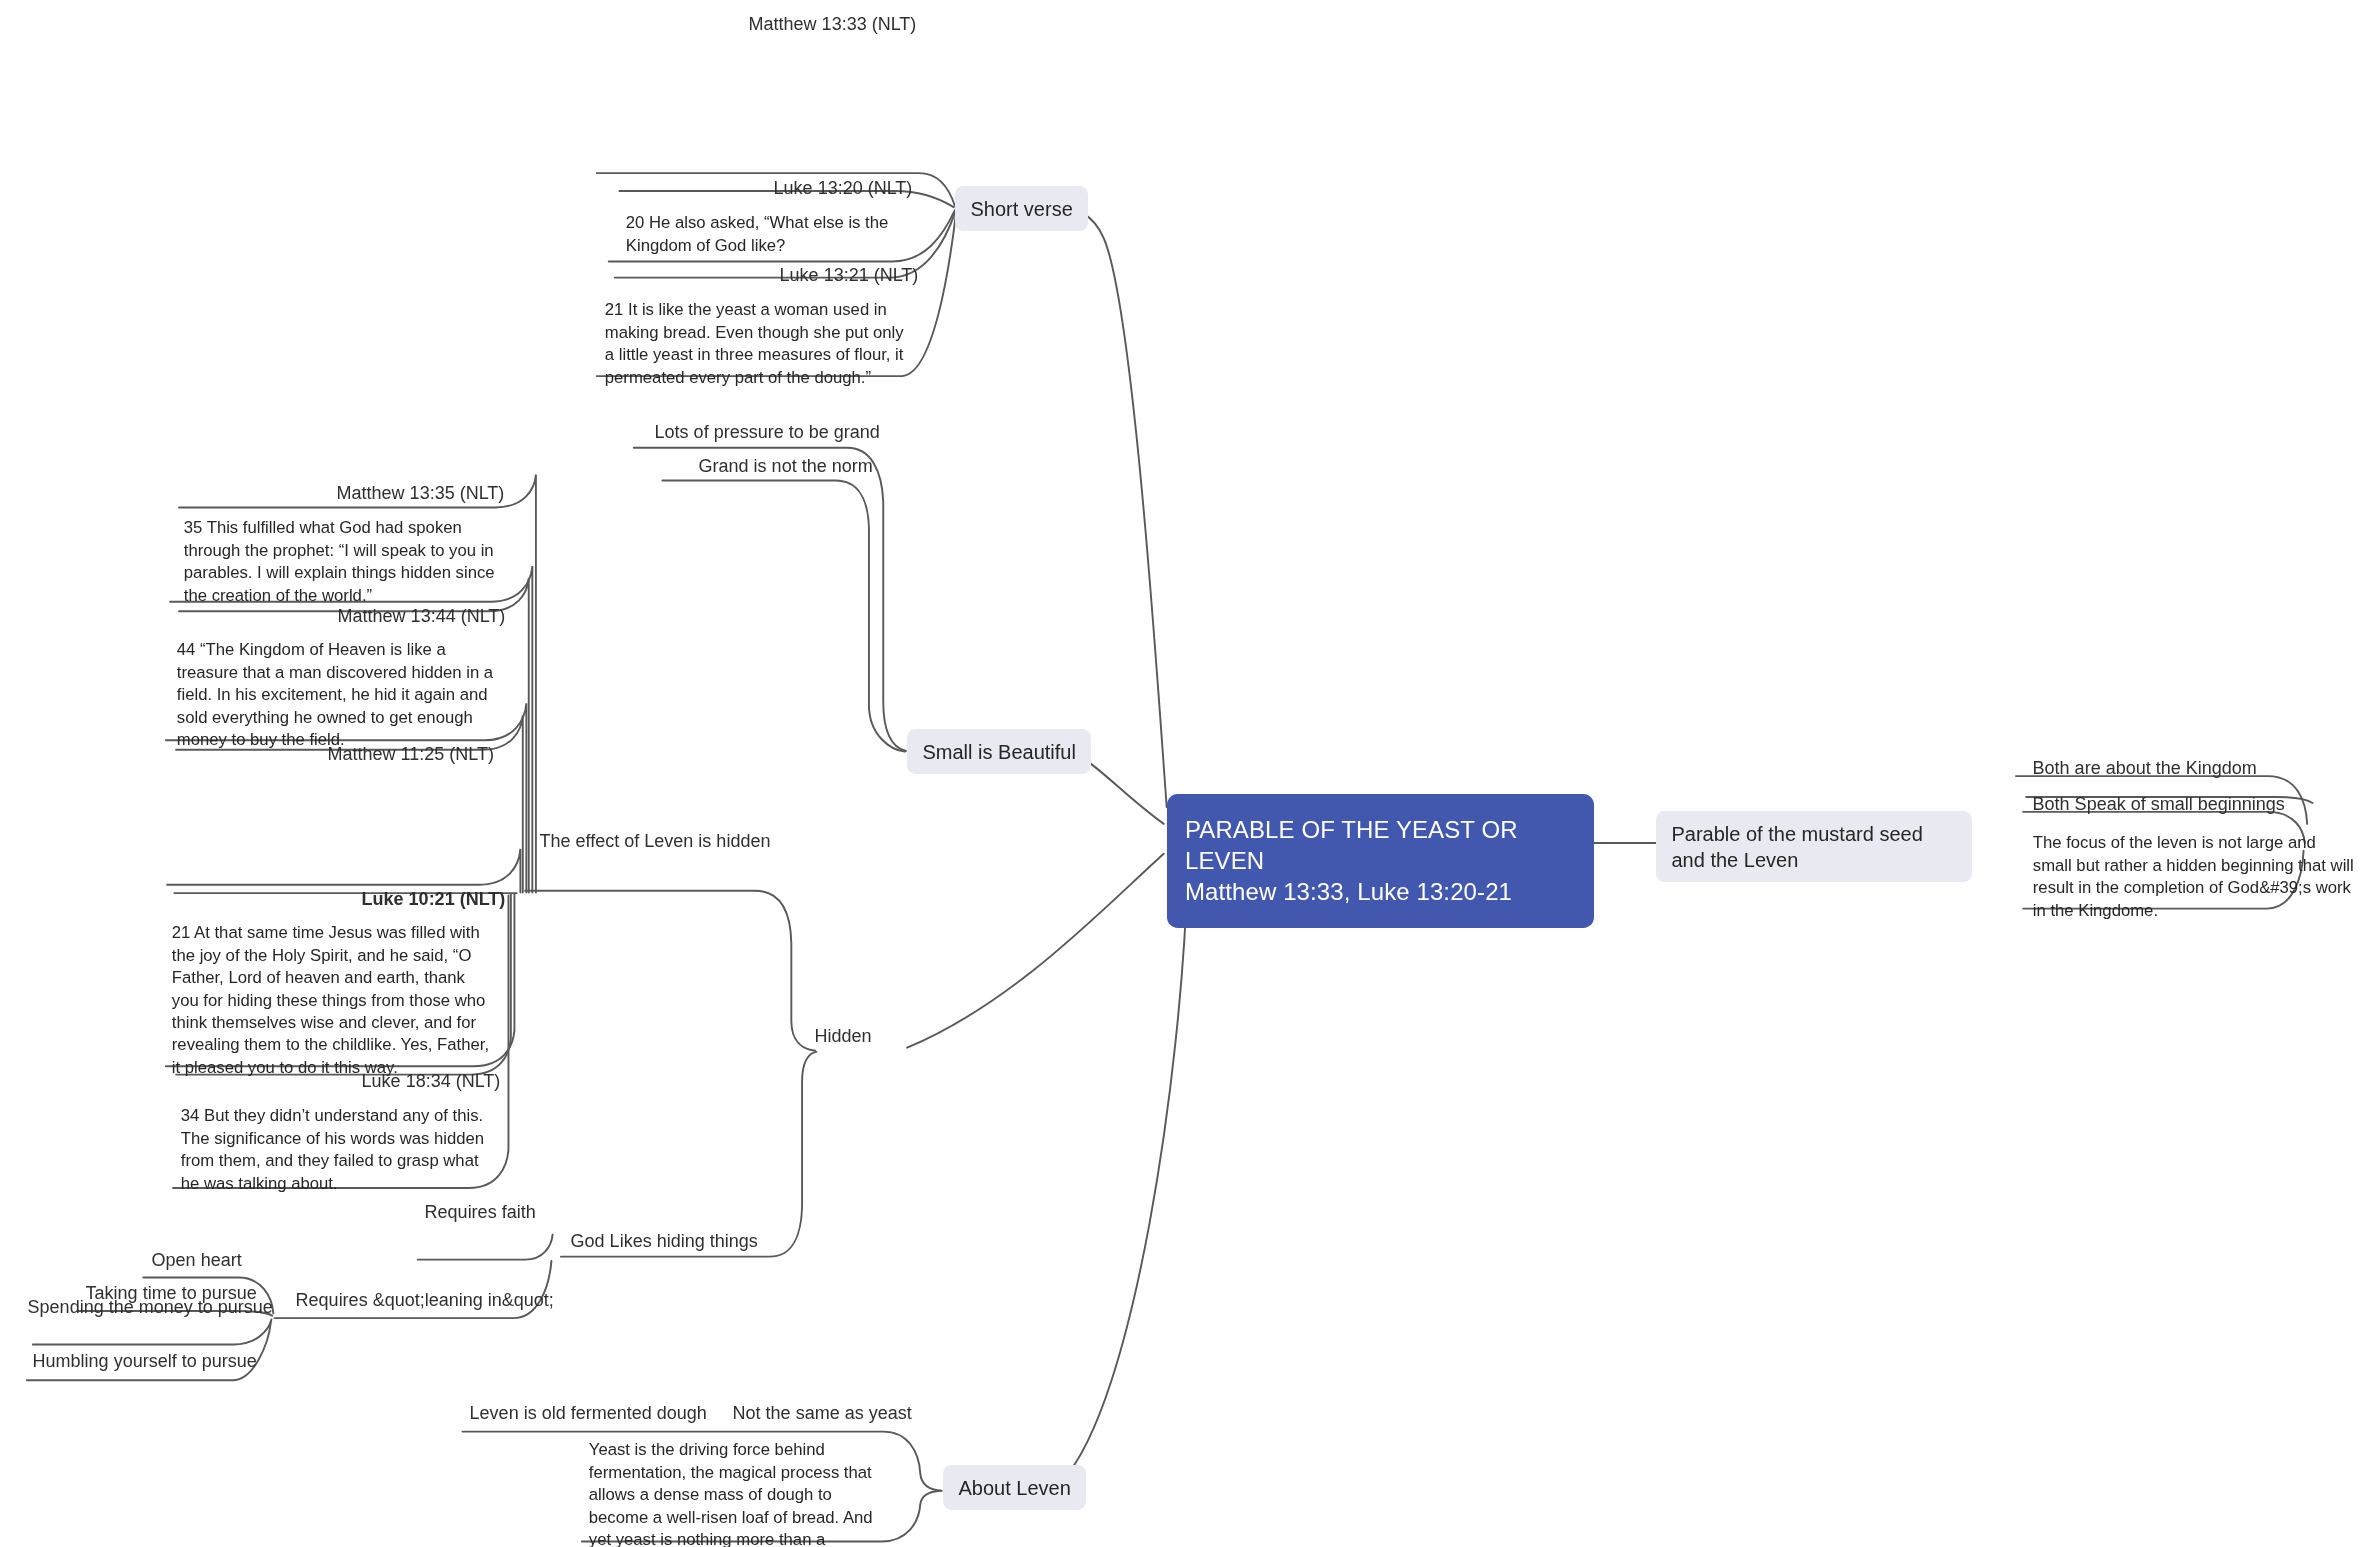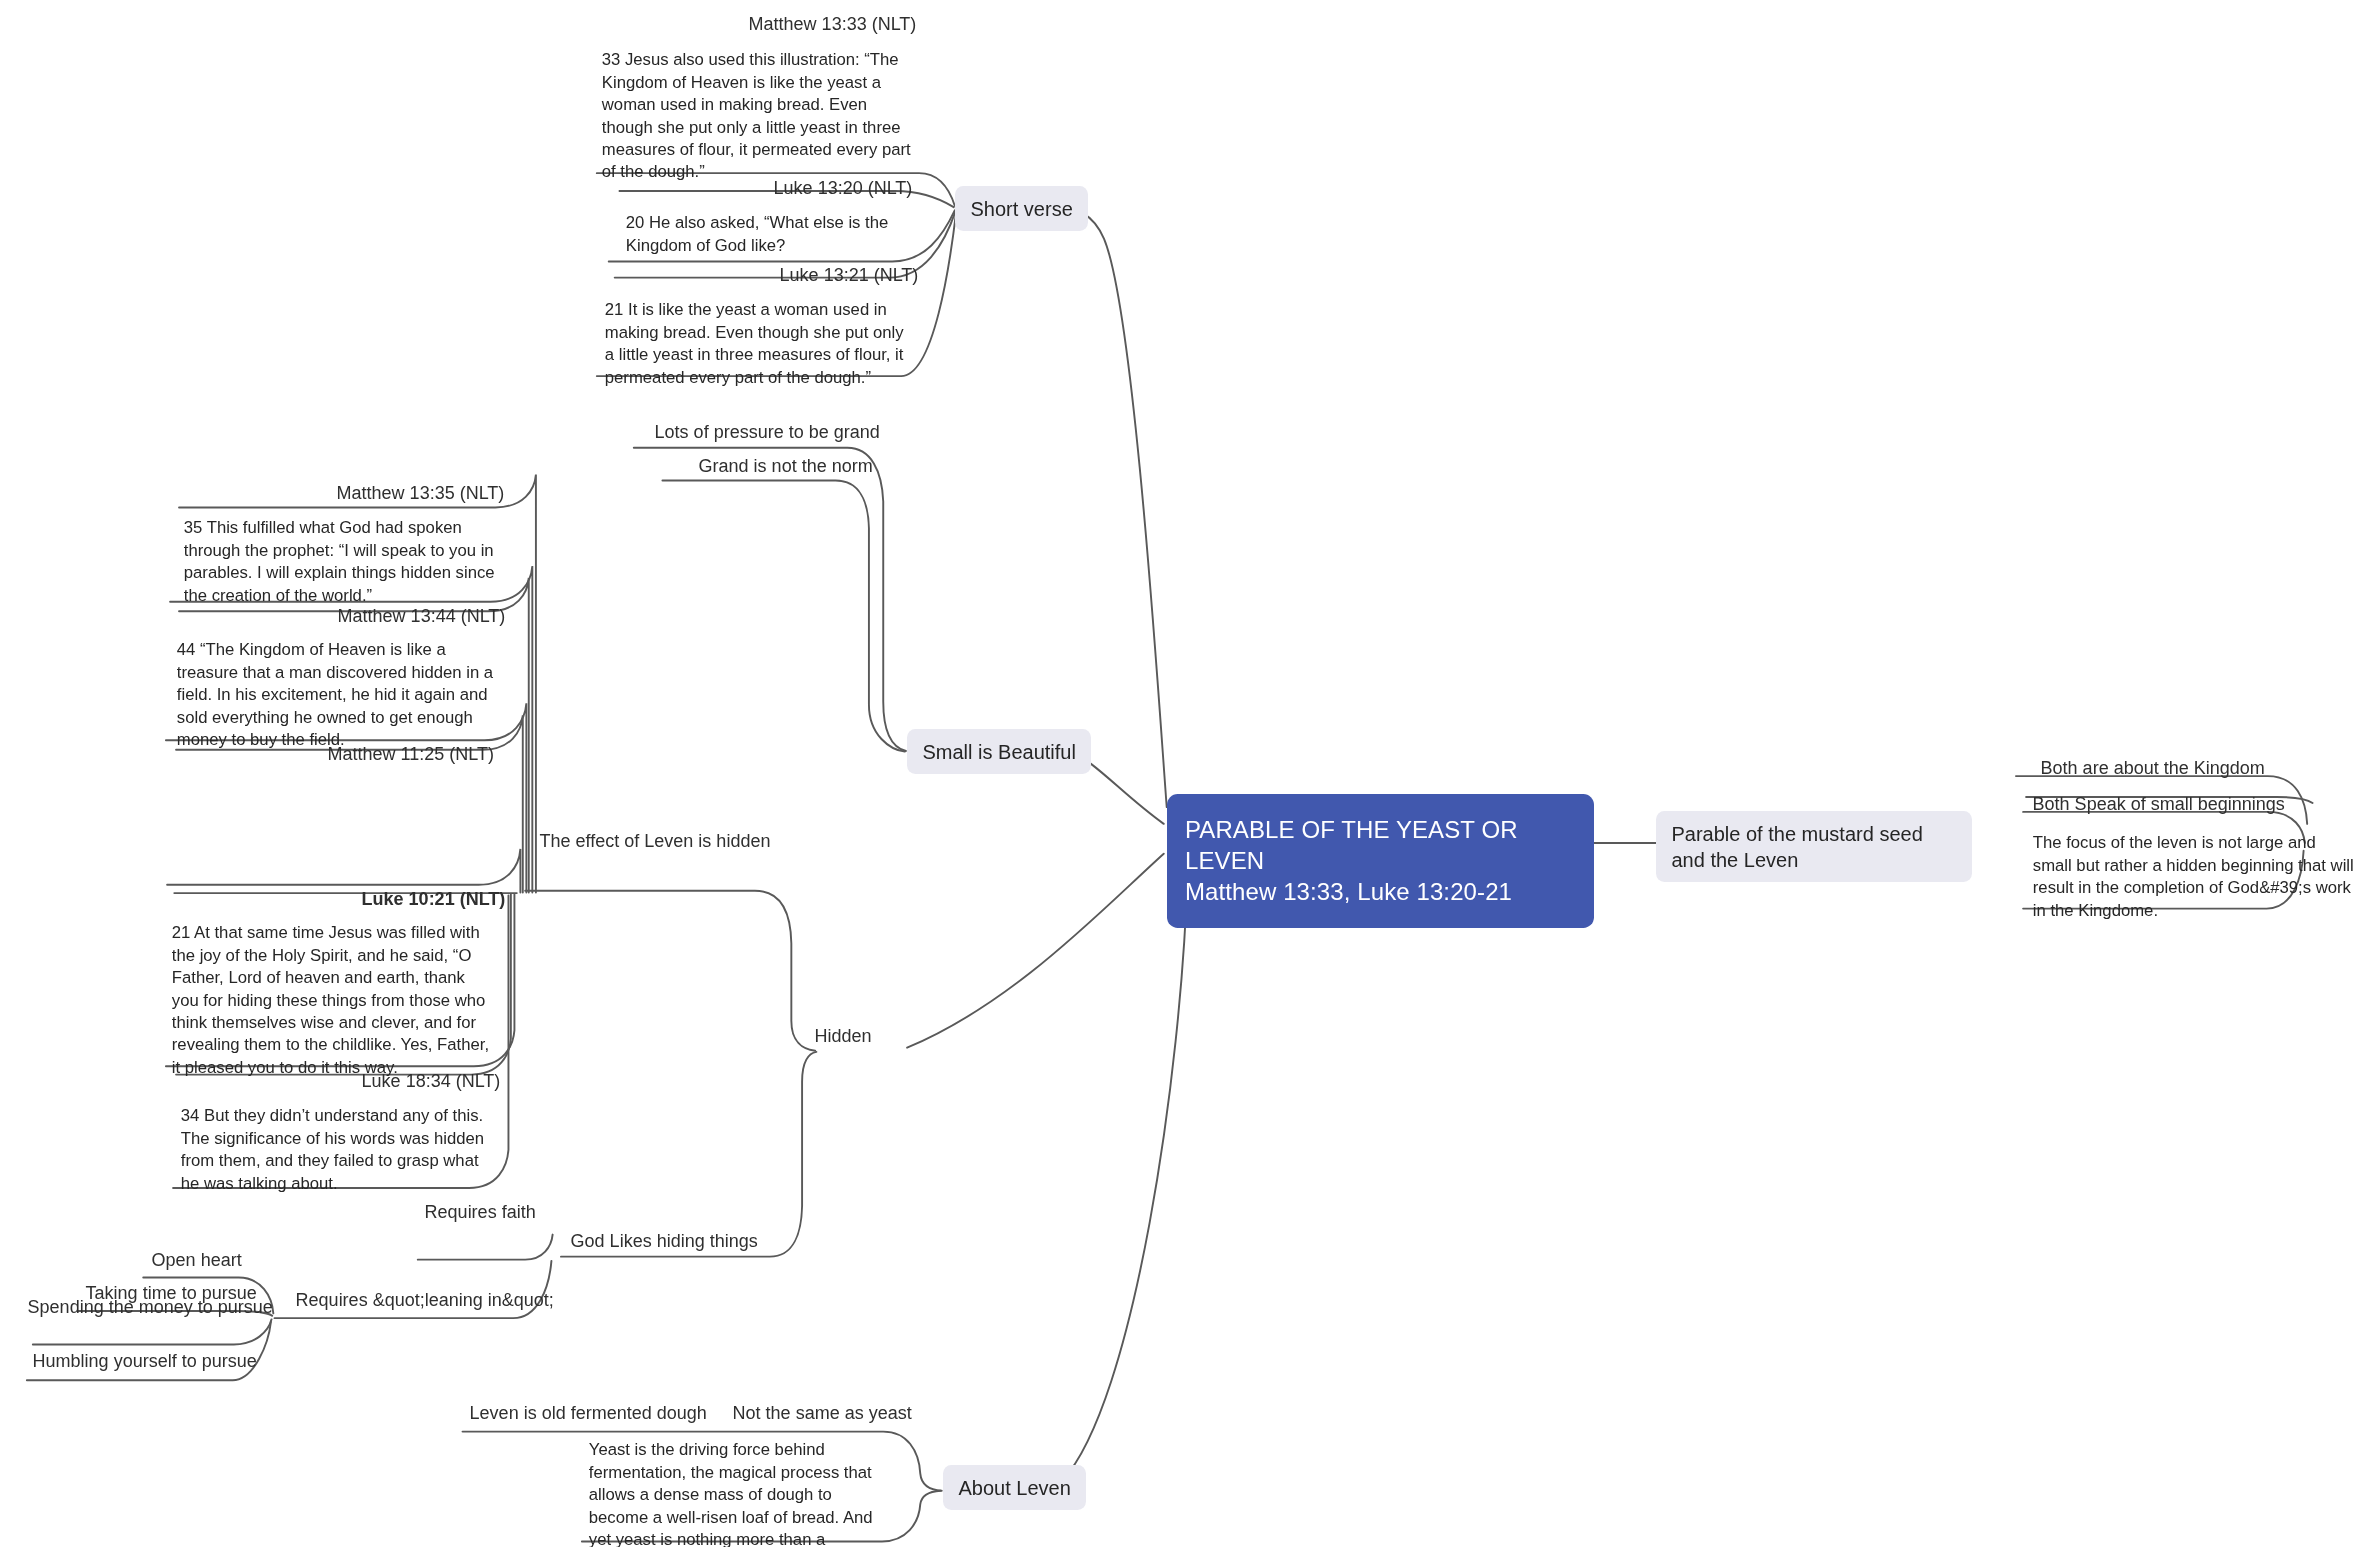--- a/index.html
+++ b/index.html
@@ -131,21 +131,20 @@
   </svg>
 
   <div class="node root" style="left:1167px; top:794px; width:427px;">
     <span>PARABLE OF THE YEAST OR LEVEN</span>
     <span class="l2">Matthew 13:33, Luke 13:20-21</span>
   </div>
 
   <div class="node chip" style="left:955px; top:186px;">Short verse</div>
 
   <div class="node topic" style="left:745px; top:13px;">Matthew 13:33 (NLT)</div>
-  <div class="node para" style="left:597px; top:47px; width:322px;">33 Jesus also used this illustration: “The Kingdom of Heaven is like the yeast a woman used in making bread. Even though she put only a little yeast in three measures of flour, it permeated every part of the dough.”</div>
 
   <div class="node topic" style="left:770px; top:177px;">Luke 13:20 (NLT)</div>
   <div class="node para" style="left:621px; top:210px; width:298px;">20 He also asked, “What else is the Kingdom of God like?</div>
 
   <div class="node topic" style="left:776px; top:264px;">Luke 13:21 (NLT)</div>
   <div class="node para" style="left:600px; top:297px; width:310px;">21 It is like the yeast a woman used in making bread. Even though she put only a little yeast in three measures of flour, it permeated every part of the dough.”</div>
 
   <div class="node chip" style="left:907px; top:729px;">Small is Beautiful</div>
 
   <div class="node topic" style="left:651px; top:421px;">Lots of pressure to be grand</div>
@@ -181,18 +180,18 @@
   <div class="node topic" style="left:29px; top:1350px;">Humbling yourself to pursue</div>
 
   <div class="node chip" style="left:943px; top:1465px;">About Leven</div>
 
   <div class="node topic" style="left:466px; top:1402px;">Leven is old fermented dough</div>
   <div class="node topic" style="left:729px; top:1402px;">Not the same as yeast</div>
   <div class="node para" style="left:584px; top:1437px; width:298px;">Yeast is the driving force behind fermentation, the magical process that allows a dense mass of dough to become a well-risen loaf of bread. And yet yeast is nothing more than a single-celled fungus.</div>
 
   <div class="node chip wrap" style="left:1656px; top:811px; width:316px;">Parable of the mustard seed and the Leven</div>
 
-  <div class="node topic" style="left:2029px; top:757px;margin-left:8px;">Both are about the Kingdom</div>
+  <div class="node topic" style="left:2029px; top:757px;">Both are about the Kingdom</div>
   <div class="node topic" style="left:2029px; top:793px;">Both Speak of small beginnings</div>
   <div class="node para" style="left:2028px; top:830px; width:334px;">The focus of the leven is not large and small but rather a hidden beginning that will result in the completion of God&amp;#39;s work in the Kingdome.</div>
 
 </div>
 
 
 </body></html>

